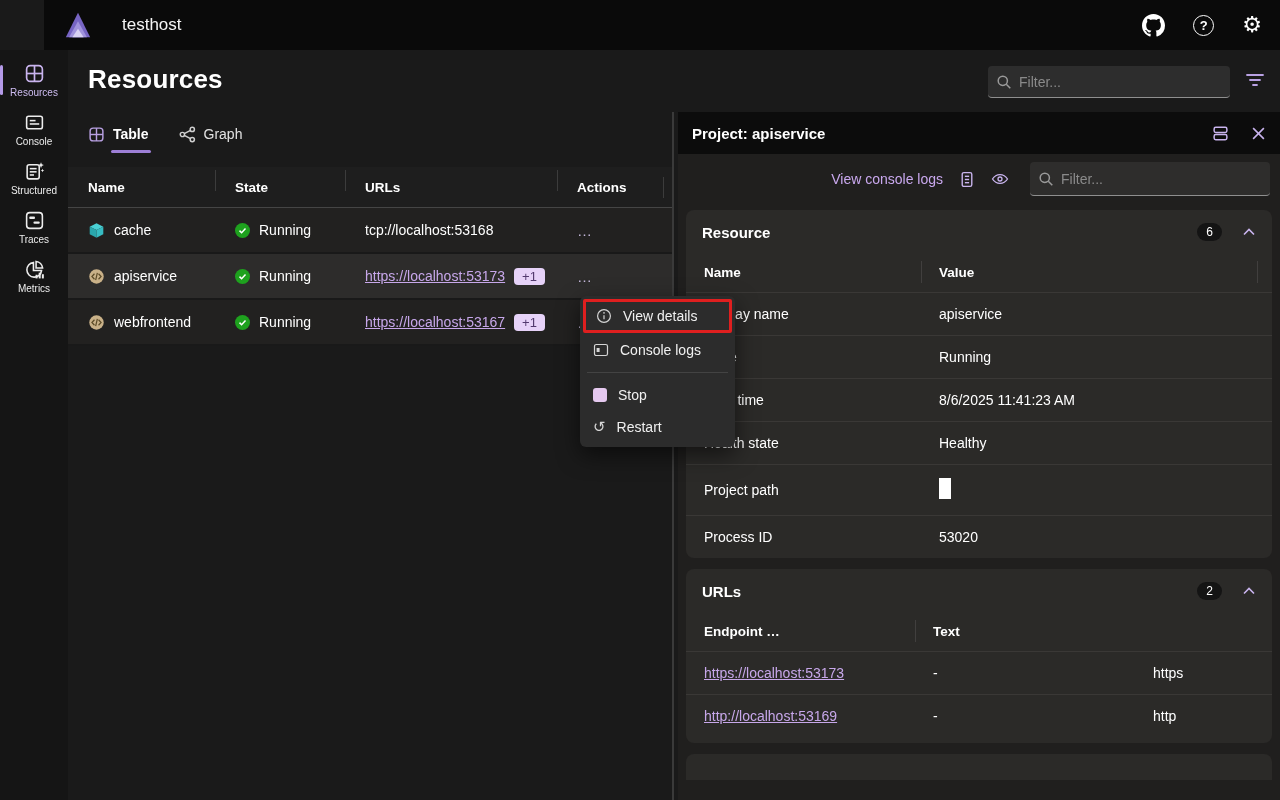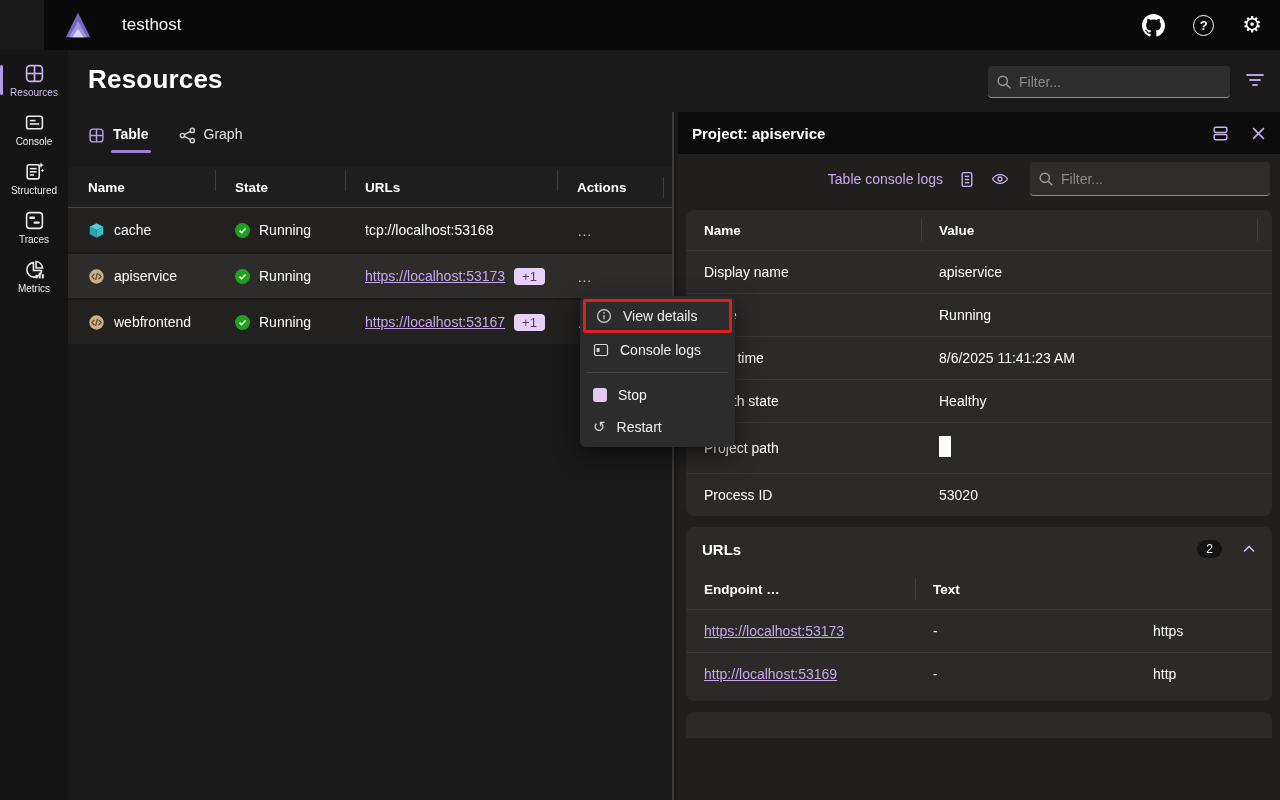--- a/index.html
+++ b/index.html
@@ -37,21 +37,21 @@
   .filter-lines { position:absolute; right:15px; top:23px; cursor:pointer; }
 
   
   .content { position:absolute; left:68px; top:112px; right:0; bottom:0; display:flex; }
   .left-pane { width:604px; display:flex; flex-direction:column; }
   .splitter { width:6px; background:#1a1a1a; border-left:2px solid #3a3a3a; cursor:col-resize; }
   .right-pane { flex:1; background:#201f1e; display:flex; flex-direction:column; overflow:hidden; }
 
   
   .tabs { height:46px; display:flex; align-items:center; gap:30px; padding-left:20px; }
-  .tab { display:flex; align-items:flex-end; gap:8px; cursor:pointer; color:#e3e3e3; }
+  .tab { display:flex; align-items:flex-start; gap:8px; cursor:pointer; color:#e3e3e3; }
   .tab.active { font-weight:700; color:#fff; }
   .tab-label { position:relative; padding-bottom:2px; }
   .tab.active .tab-label::after { content:''; position:absolute; left:-2px; right:-2px; bottom:-9px; height:3px; background:#9d7fd6; border-radius:2px; }
 
   
   .res-table { margin-top:9px; }
   .rt-head { display:grid; grid-template-columns:147px 130px 212px 106px 1fr; height:41px; align-items:center; background:#1e1e1e; border-bottom:1px solid #454545; }
   .rt-head .cell { position:relative; padding-left:20px; font-size:13.5px; font-weight:700; }
   .rt-head .cell + .cell::before { content:''; position:absolute; left:0; top:-10px; width:1px; height:21px; background:#3c3c3c; }
   .rt-row { display:grid; grid-template-columns:147px 130px 212px 106px 1fr; height:46px; align-items:center; background:#222120; border-bottom:2px solid #191919; }
@@ -327,21 +327,21 @@
         <span class="icon-btn">
           <svg width="15" height="15" viewBox="0 0 14 14" stroke="#c9b4ee" stroke-width="1.5">
               <line x1="2" y1="2" x2="12" y2="12"></line>
               <line x1="12" y1="2" x2="2" y2="12"></line>
             </svg>
         </span>
       </div>
     </div>
 
     <div class="dp-toolbar">
-      <span class="console-link">Table console logs</span>
+      <span class="console-link">View console logs</span>
       <span class="icon-btn">
         <svg width="14" height="17" viewBox="0 0 12 16" fill="none" stroke="#c9b4ee" stroke-width="1.3">
           <rect x="1.5" y="1.5" width="9" height="13" rx="1.6"></rect>
             <line x1="4" y1="5" x2="8" y2="5"></line>
             <line x1="4" y1="8" x2="8" y2="8"></line>
             <line x1="4" y1="11" x2="8" y2="11"></line>
         </svg>
       </span>
       <span class="icon-btn">
         <svg width="18" height="14" viewBox="0 0 18 14" fill="none" stroke="#c9b4ee" stroke-width="1.3">
@@ -354,20 +354,29 @@
           <circle cx="6.8" cy="6.8" r="4.6"></circle>
             <line x1="10.3" y1="10.3" x2="14.3" y2="14.3"></line>
         </svg>
         <input placeholder="Filter..." style="">
       </div>
     </div>
 
     <div class="dp-body">
 
       <div class="card">
+        <div class="card-header">
+          <span class="card-title">Resource</span>
+          <span class="count-pill">6</span>
+          <span class="chev">
+            <svg width="14" height="10" viewBox="0 0 14 10" fill="none" stroke="#c9b4ee" stroke-width="1.6">
+                <polyline points="2 7.5 7 2.5 12 7.5"></polyline>
+              </svg>
+          </span>
+        </div>
         <div class="kv-head">
           <div class="cell">Name</div>
           <div class="cell">Value</div>
         </div>
         <div class="kv-row">
           <div class="cell">Display name</div>
           <div class="cell">apiservice</div>
         </div>
         <div class="kv-row">
           <div class="cell">State</div>

